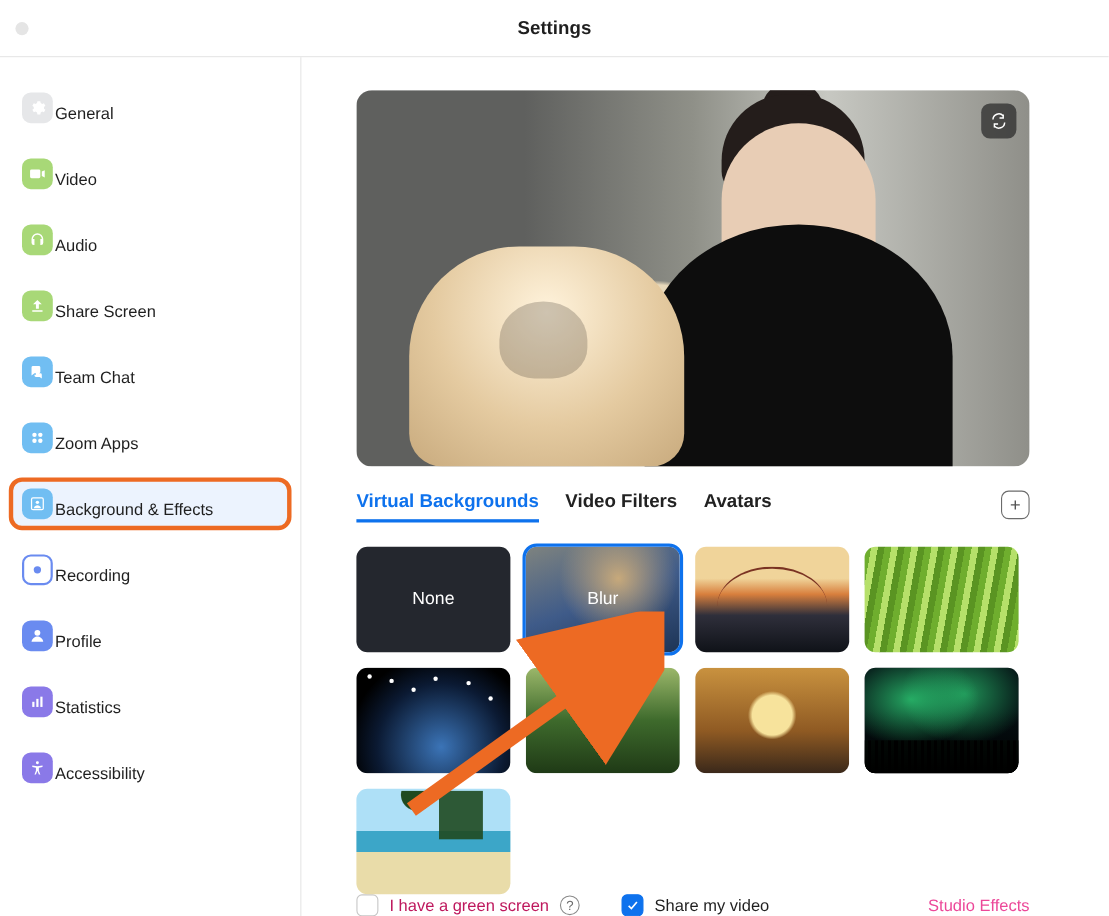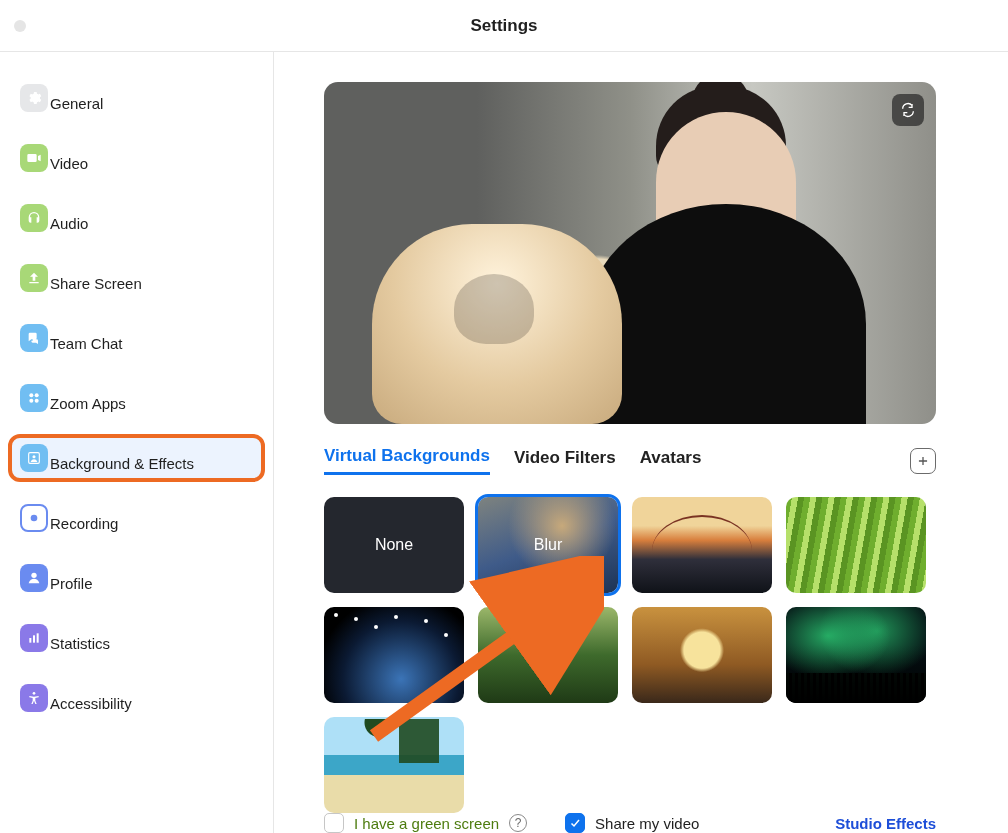--- a/index.html
+++ b/index.html
@@ -155,21 +155,21 @@
     border-radius: 8px;
     display: flex;
     align-items: center;
     justify-content: center;
     cursor: pointer;
   }
   .rotate-btn svg { width: 16px; height: 16px; stroke: #fff; fill: none; stroke-width: 2; }
 
   .tabs-row {
     display: flex;
-    align-items: center;
+    align-items: flex-start;
     margin-top: 22px;
     gap: 24px;
     width: 612px;
   }
   .tab {
     font-size: 17px;
     font-weight: 700;
     color: #222;
     padding-bottom: 6px;
     cursor: pointer;
@@ -335,37 +335,37 @@
     align-items: center;
     justify-content: center;
     cursor: pointer;
     flex-shrink: 0;
   }
   .checkbox.checked {
     background: #0e72ed;
     border-color: #0e72ed;
   }
   .checkbox.checked svg { width: 12px; height: 12px; stroke: #fff; stroke-width: 3; fill: none; }
-  .footer .muted { color: #4d7c0f; }
+  .footer .muted { color: #be185d; }
   .help-circle {
     width: 18px;
     height: 18px;
     border: 1.3px solid #8a8a8a;
     border-radius: 50%;
     display: flex;
     align-items: center;
     justify-content: center;
     font-size: 12px;
     color: #6a6a6a;
     cursor: pointer;
   }
   .studio-link {
     margin-left: auto;
-    color: #1d4ed8;
-    font-weight: 700;
+    color: #ec4899;
+    font-weight: 400;
     cursor: pointer;
   }
   .main-inner { position: relative; }
 </style>
 </head>
 <body>
 
 <div class="titlebar">
   <span class="traffic-dot"></span>
   <h1>Settings</h1>

